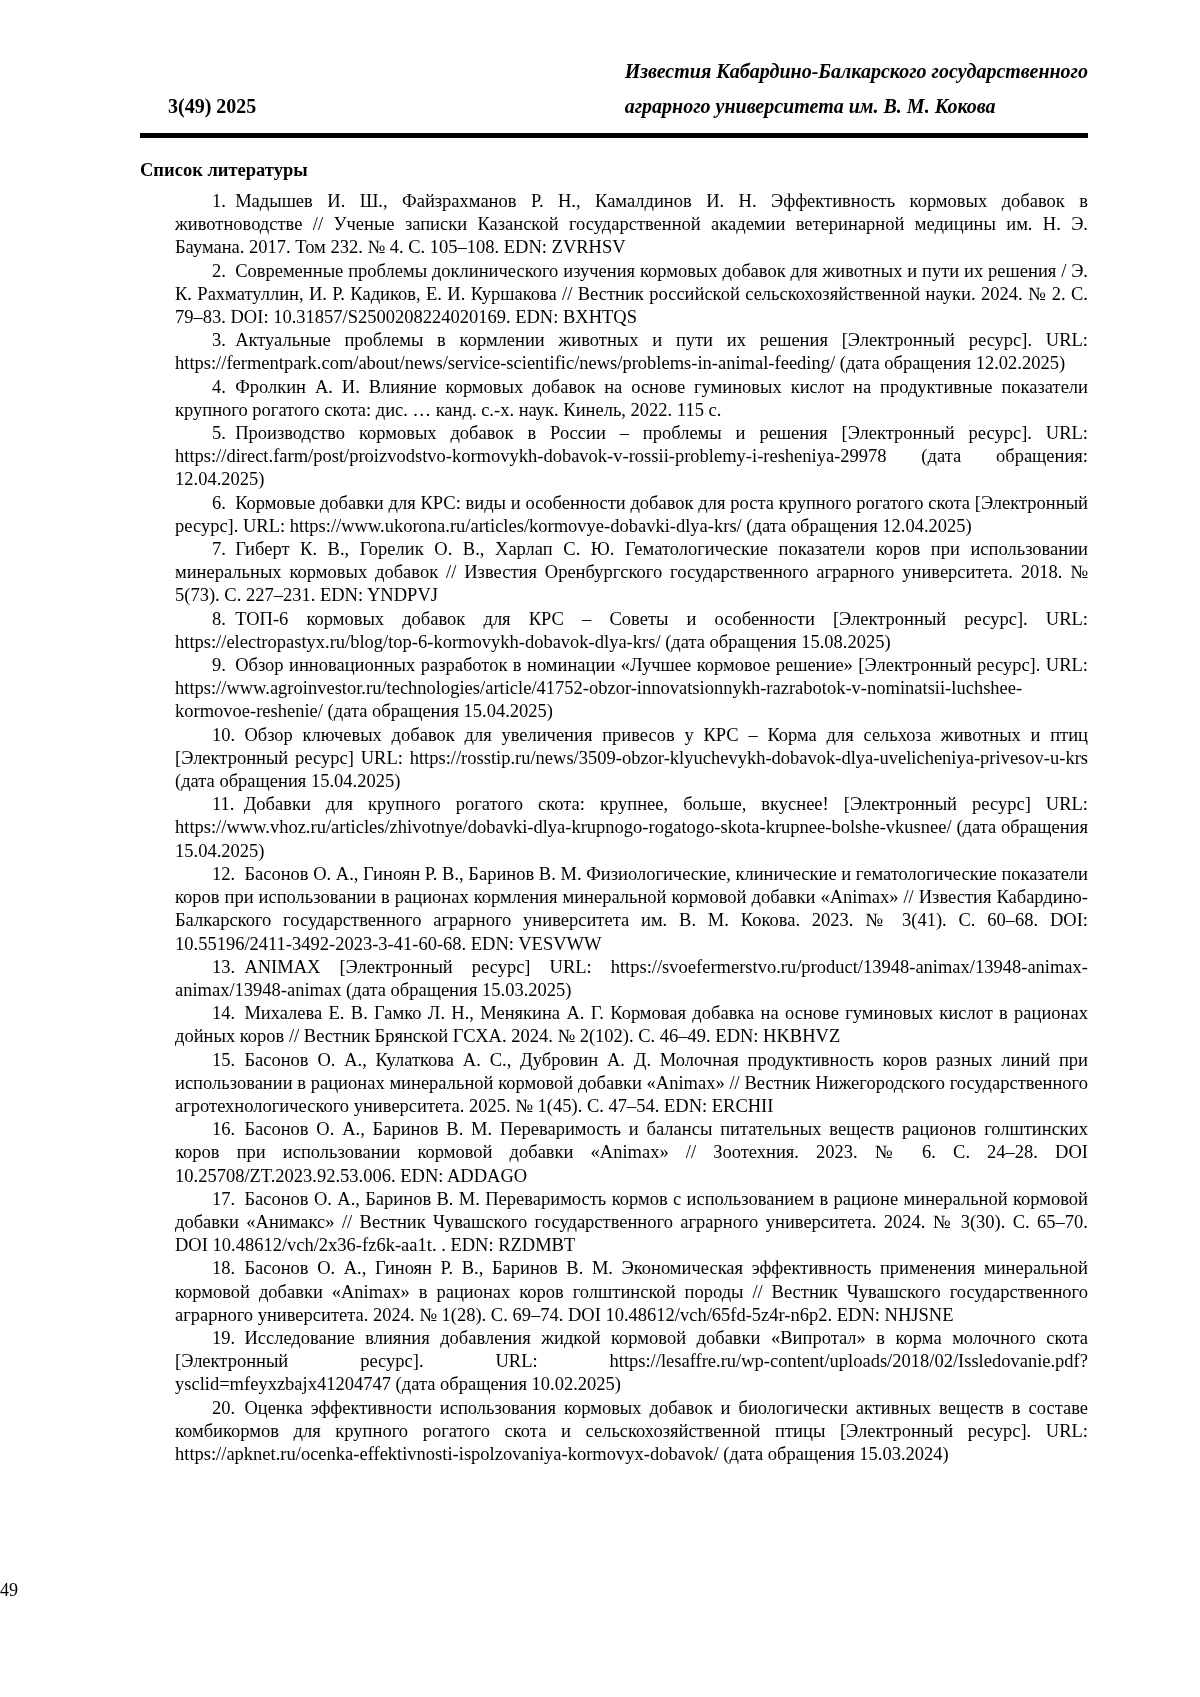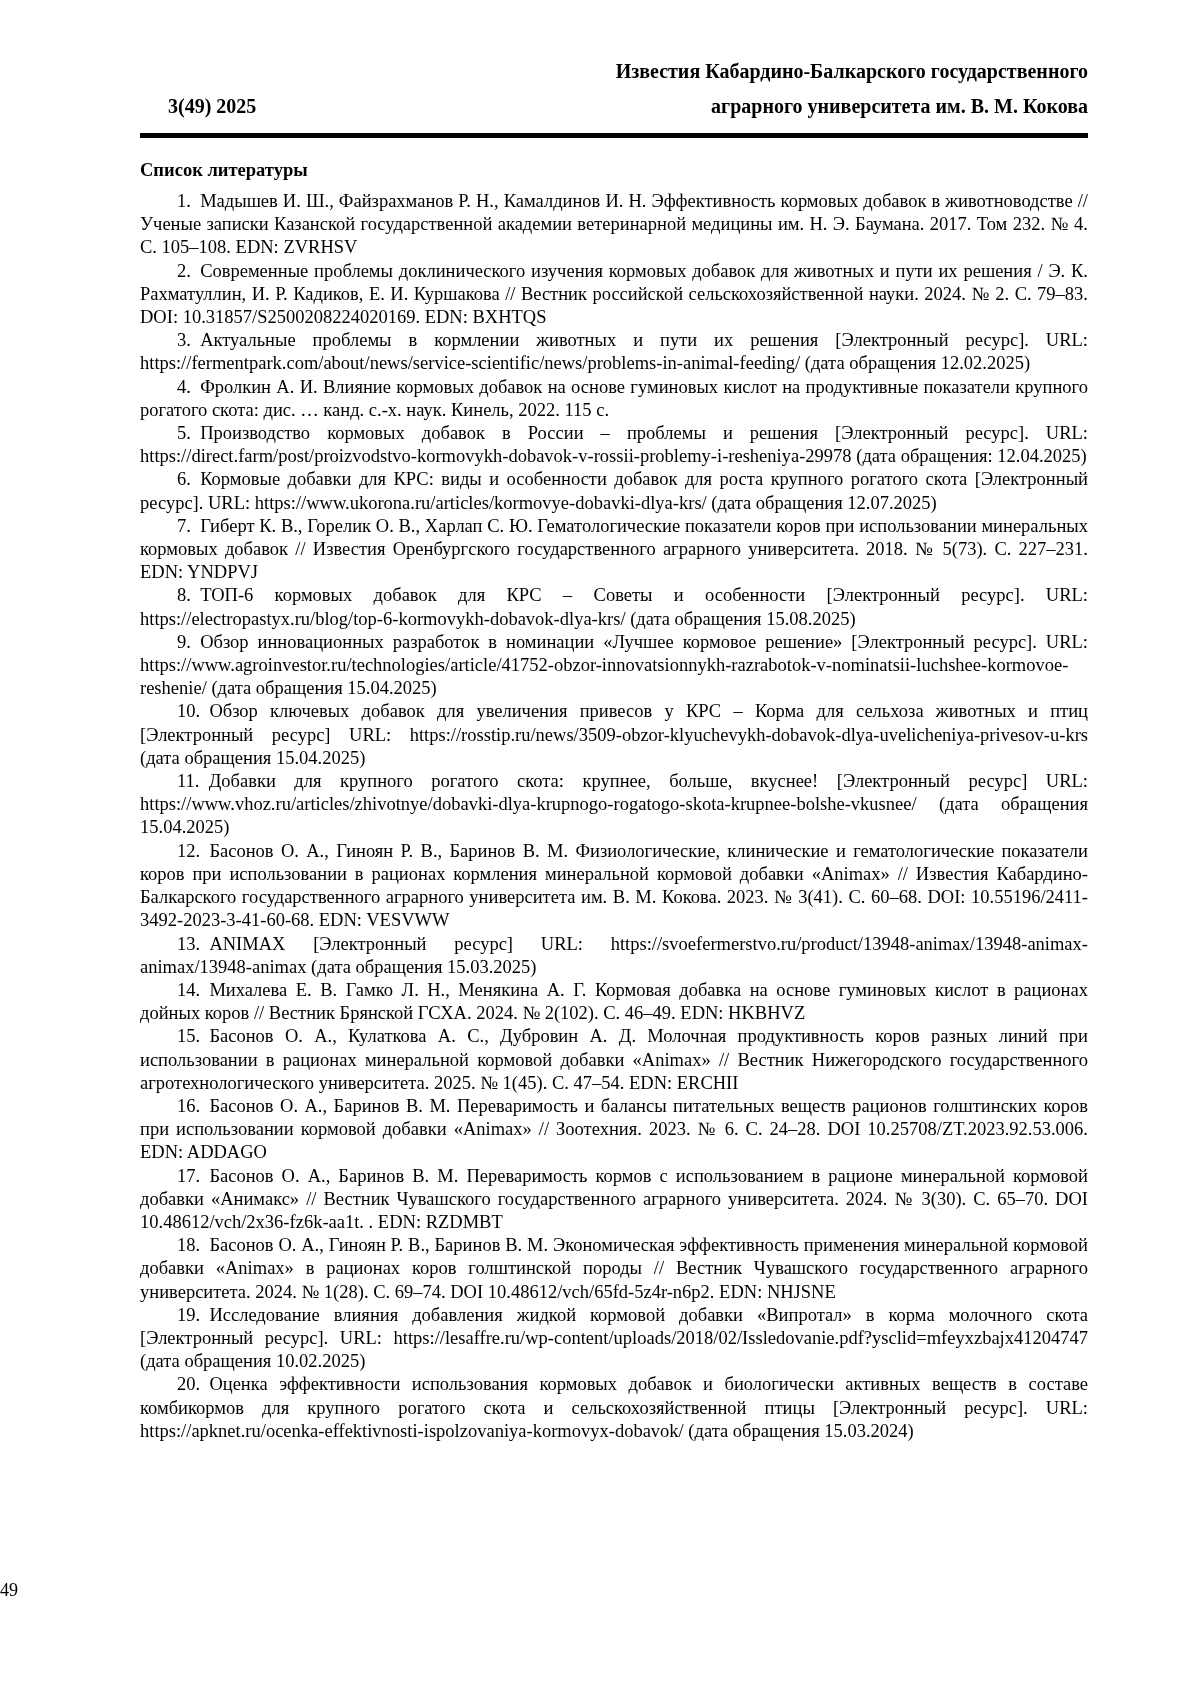--- a/index.html
+++ b/index.html
@@ -24,38 +24,39 @@
     align-items: flex-end;
     font-weight: bold;
     font-size: 20px;
   }
   .issue {
     white-space: nowrap;
     line-height: 35px;
     margin-left: 28px;
   }
   .jtitle {
-    text-align: right;
     line-height: 35px;
+    font-style: italic;
   }
   .rule {
     height: 5px;
     background: #000000;
     margin-top: 9px;
   }
   .section-title {
     font-weight: bold;
     font-size: 18.5px;
     margin: 22px 0 0 0;
   }
   .refs {
     margin-top: 9px;
     font-size: 18.5px;
     line-height: 23.2px;
     text-align: justify;
+    margin-left: 35px;
   }
   .ref {
     margin: 0;
     text-indent: 37px;
     overflow-wrap: break-word;
   }
   .pagenum {
     position: absolute;
     left: 0;
     right: 0;
@@ -80,21 +81,21 @@
   <div class="rule"></div>
 
   <div class="section-title">Список литературы</div>
 
   <div class="refs">
       <p class="ref">1. Мадышев И. Ш., Файзрахманов Р. Н., Камалдинов И. Н. Эффективность кормовых добавок в животноводстве // Ученые записки Казанской государственной академии ветеринарной медицины им. Н. Э. Баумана. 2017. Том 232. № 4. С. 105–108. EDN: ZVRHSV</p>
       <p class="ref">2. Современные проблемы доклинического изучения кормовых добавок для животных и пути их решения / Э. К. Рахматуллин, И. Р. Кадиков, Е. И. Куршакова // Вестник российской сельскохозяйственной науки. 2024. № 2. С. 79–83. DOI: 10.31857/S2500208224020169. EDN: BXHTQS</p>
       <p class="ref">3. Актуальные проблемы в кормлении животных и пути их решения [Электронный ресурс]. URL: https://fermentpark.com/about/news/service-scientific/news/problems-in-animal-feeding/ (дата обращения 12.02.2025)</p>
       <p class="ref">4. Фролкин А. И. Влияние кормовых добавок на основе гуминовых кислот на продуктивные показатели крупного рогатого скота: дис. … канд. с.-х. наук. Кинель, 2022. 115 с.</p>
       <p class="ref">5. Производство кормовых добавок в России – проблемы и решения [Электронный ресурс]. URL: https://direct.farm/post/proizvodstvo-kormovykh-dobavok-v-rossii-problemy-i-resheniya-29978 (дата обращения: 12.04.2025)</p>
-      <p class="ref">6. Кормовые добавки для КРС: виды и особенности добавок для роста крупного рогатого скота [Электронный ресурс]. URL: https://www.ukorona.ru/articles/kormovye-dobavki-dlya-krs/ (дата обращения 12.07.2025)</p>
+      <p class="ref">6. Кормовые добавки для КРС: виды и особенности добавок для роста крупного рогатого скота [Электронный ресурс]. URL: https://www.ukorona.ru/articles/kormovye-dobavki-dlya-krs/ (дата обращения 12.04.2025)</p>
       <p class="ref">7. Гиберт К. В., Горелик О. В., Харлап С. Ю. Гематологические показатели коров при использовании минеральных кормовых добавок // Известия Оренбургского государственного аграрного университета. 2018. № 5(73). С. 227–231. EDN: YNDPVJ</p>
       <p class="ref">8. ТОП-6 кормовых добавок для КРС – Советы и особенности [Электронный ресурс]. URL: https://electropastyx.ru/blog/top-6-kormovykh-dobavok-dlya-krs/ (дата обращения 15.08.2025)</p>
       <p class="ref">9. Обзор инновационных разработок в номинации «Лучшее кормовое решение» [Электронный ресурс]. URL: https://www.agroinvestor.ru/technologies/article/41752-obzor-innovatsionnykh-razrabotok-v-nominatsii-luchshee-kormovoe-reshenie/ (дата обращения 15.04.2025)</p>
       <p class="ref">10. Обзор ключевых добавок для увеличения привесов у КРС – Корма для сельхоза животных и птиц [Электронный ресурс] URL: https://rosstip.ru/news/3509-obzor-klyuchevykh-dobavok-dlya-uvelicheniya-privesov-u-krs (дата обращения 15.04.2025)</p>
       <p class="ref">11. Добавки для крупного рогатого скота: крупнее, больше, вкуснее! [Электронный ресурс] URL: https://www.vhoz.ru/articles/zhivotnye/dobavki-dlya-krupnogo-rogatogo-skota-krupnee-bolshe-vkusnee/ (дата обращения 15.04.2025)</p>
       <p class="ref">12. Басонов О. А., Гиноян Р. В., Баринов В. М. Физиологические, клинические и гематологические показатели коров при использовании в рационах кормления минеральной кормовой добавки «Animax» // Известия Кабардино-Балкарского государственного аграрного университета им. В. М. Кокова. 2023. № 3(41). С. 60–68. DOI: 10.55196/2411-3492-2023-3-41-60-68. EDN: VESVWW</p>
       <p class="ref">13. ANIMAX [Электронный ресурс] URL: https://svoefermerstvo.ru/product/13948-animax/13948-animax-animax/13948-animax (дата обращения 15.03.2025)</p>
       <p class="ref">14. Михалева Е. В. Гамко Л. Н., Менякина А. Г. Кормовая добавка на основе гуминовых кислот в рационах дойных коров // Вестник Брянской ГСХА. 2024. № 2(102). С. 46–49. EDN: HKBHVZ</p>
       <p class="ref">15. Басонов О. А., Кулаткова А. С., Дубровин А. Д. Молочная продуктивность коров разных линий при использовании в рационах минеральной кормовой добавки «Animax» // Вестник Нижегородского государственного агротехнологического университета. 2025. № 1(45). С. 47–54. EDN: ERCHII</p>
       <p class="ref">16. Басонов О. А., Баринов В. М. Переваримость и балансы питательных веществ рационов голштинских коров при использовании кормовой добавки «Animax» // Зоотехния. 2023. № 6. С. 24–28. DOI 10.25708/ZT.2023.92.53.006. EDN: ADDAGO</p>

